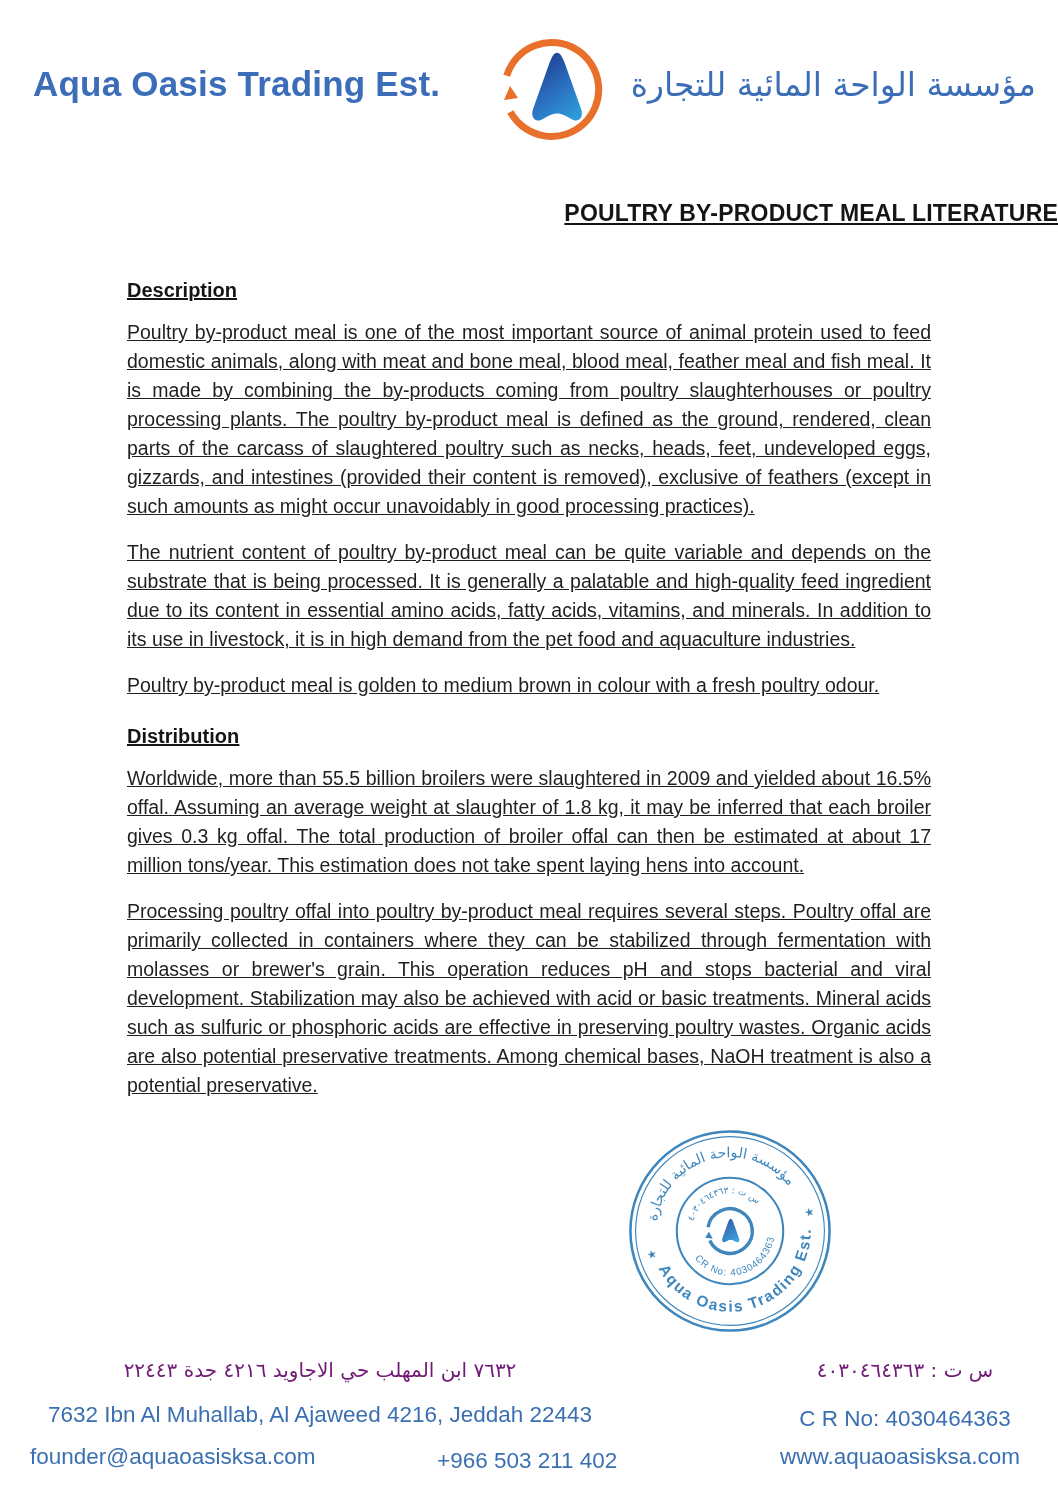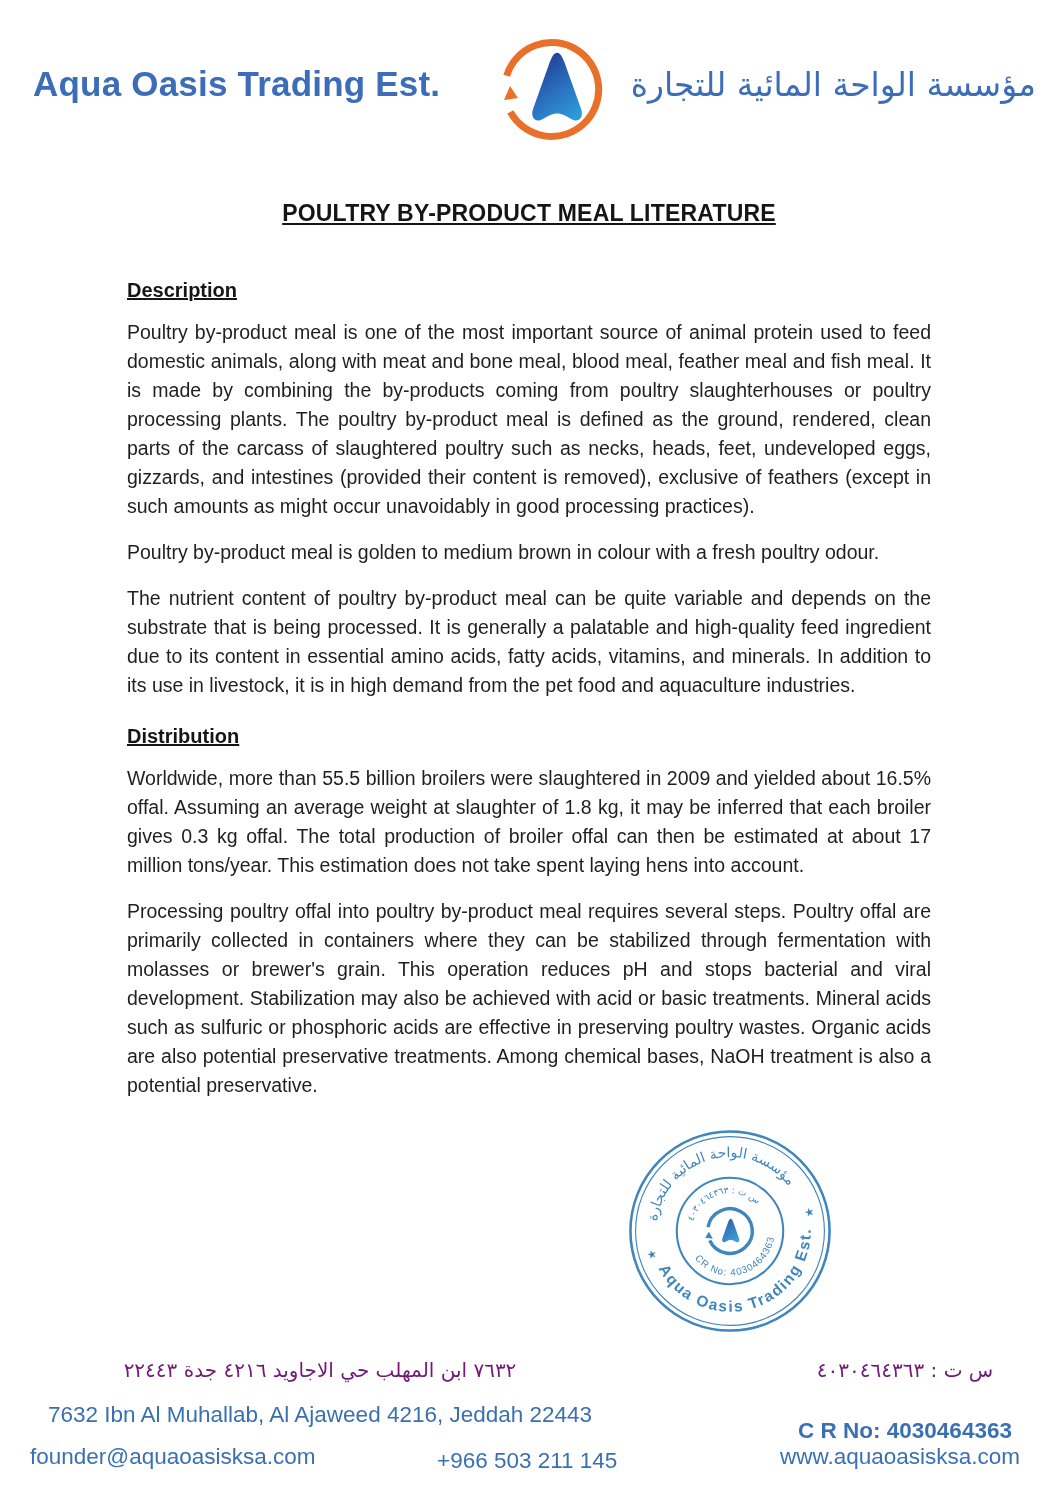--- a/index.html
+++ b/index.html
@@ -21,27 +21,27 @@
     white-space:nowrap;
   }
   .logo{width:104px;height:114px;flex:0 0 auto;margin-left:36px;}
   .company-ar{
     font-size:33px;color:#3b6db8;direction:rtl;white-space:nowrap;
     font-family:"DejaVu Sans",sans-serif;
   }
   
   .doc-title{
     position:absolute;top:200px;left:0;width:100%;
-    text-align:center;font-size:23px;font-weight:bold;
+    text-align:right;font-size:23px;font-weight:bold;
     text-decoration:underline;color:#151515;letter-spacing:0.2px;
   }
   
   .content{
     position:absolute;top:276px;left:127px;width:804px;
-    font-size:19.5px;line-height:29px;color:#1f1f1f;
+    font-size:19.5px;line-height:29px;color:#1f1f1f;text-decoration:underline;
   }
   .section-heading{
     font-size:20px;font-weight:bold;text-decoration:underline;
     margin:22px 0 13px 0;color:#151515;
   }
   .section-heading.first{margin-top:0;}
   .content p{
     margin:0 0 17px 0;text-align:justify;
   }
   
@@ -54,21 +54,21 @@
     position:absolute;left:0;top:1354px;width:1058px;height:143px;
     color:#3a70b2;
   }
   .footer .ar{
     font-family:"DejaVu Sans",sans-serif;direction:rtl;font-size:20px;color:#701a75;
   }
   .f-abs{position:absolute;white-space:nowrap;}
   .f-ar-address{left:30px;top:4px;width:580px;text-align:center;}
   .f-ar-cr{left:780px;top:4px;width:250px;text-align:center;}
   .f-en-address{left:20px;top:48px;width:600px;text-align:center;font-size:22.5px;}
-  .f-en-cr{left:780px;top:64px;width:250px;text-align:center;font-size:22.5px;font-weight:bold;}
+  .f-en-cr{left:780px;top:52px;width:250px;text-align:center;font-size:22.5px;}
   .f-email{left:30px;top:90px;font-size:22.5px;}
   .f-phone{left:437px;top:94px;font-size:22.5px;}
   .f-web{left:770px;top:90px;width:260px;text-align:center;font-size:22.5px;}
 </style>
 </head>
 <body>
 
 <div class="page">
 
   <div class="header">
@@ -93,22 +93,22 @@
 
     <div class="company-ar" dir="rtl">مؤسسة الواحة المائية للتجارة</div>
   </div>
 
   <div class="doc-title">POULTRY BY-PRODUCT MEAL LITERATURE</div>
 
   <div class="content">
 
     <div class="section-heading first">Description</div>
     <p>Poultry by-product meal is one of the most important source of animal protein used to feed domestic animals, along with meat and bone meal, blood meal, feather meal and fish meal. It is made by combining the by-products coming from poultry slaughterhouses or poultry processing plants. The poultry by-product meal is defined as the ground, rendered, clean parts of the carcass of slaughtered poultry such as necks, heads, feet, undeveloped eggs, gizzards, and intestines (provided their content is removed), exclusive of feathers (except in such amounts as might occur unavoidably in good processing practices).</p>
+    <p>The nutrient content of poultry by-product meal can be quite variable and depends on the substrate that is being processed. It is generally a palatable and high-quality feed ingredient due to its content in essential amino acids, fatty acids, vitamins, and minerals. In addition to its use in livestock, it is in high demand from the pet food and aquaculture industries.</p>
     <p>Poultry by-product meal is golden to medium brown in colour with a fresh poultry odour.</p>
-    <p>The nutrient content of poultry by-product meal can be quite variable and depends on the substrate that is being processed. It is generally a palatable and high-quality feed ingredient due to its content in essential amino acids, fatty acids, vitamins, and minerals. In addition to its use in livestock, it is in high demand from the pet food and aquaculture industries.</p>
 
     <div class="section-heading">Distribution</div>
     <p>Worldwide, more than 55.5 billion broilers were slaughtered in 2009 and yielded about 16.5% offal. Assuming an average weight at slaughter of 1.8 kg, it may be inferred that each broiler gives 0.3 kg offal. The total production of broiler offal can then be estimated at about 17 million tons/year. This estimation does not take spent laying hens into account.</p>
 
     <p>Processing poultry offal into poultry by-product meal requires several steps. Poultry offal are primarily collected in containers where they can be stabilized through fermentation with molasses or brewer's grain. This operation reduces pH and stops bacterial and viral development. Stabilization may also be achieved with acid or basic treatments. Mineral acids such as sulfuric or phosphoric acids are effective in preserving poultry wastes. Organic acids are also potential preservative treatments. Among chemical bases, NaOH treatment is also a potential preservative.</p>
   </div>
 
   <svg class="stamp" viewBox="0 0 240 240">
     <defs>
       <linearGradient id="triGradStamp" x1="0.2" y1="0" x2="0.75" y2="1">
@@ -150,17 +150,17 @@
   </svg>
 
   <div class="footer">
     <div class="f-abs f-ar-address ar" dir="rtl">٧٦٣٢ ابن المهلب حي الاجاويد ٤٢١٦ جدة ٢٢٤٤٣</div>
     <div class="f-abs f-ar-cr ar" dir="rtl">س ت : ٤٠٣٠٤٦٤٣٦٣</div>
 
     <div class="f-abs f-en-address">7632 Ibn Al Muhallab, Al Ajaweed 4216, Jeddah 22443</div>
     <div class="f-abs f-en-cr">C R No: 4030464363</div>
 
     <div class="f-abs f-email">founder@aquaoasisksa.com</div>
-    <div class="f-abs f-phone">+966 503 211 145</div>
+    <div class="f-abs f-phone">+966 503 211 402</div>
     <div class="f-abs f-web">www.aquaoasisksa.com</div>
   </div>
 
 </div>
 
 </body></html>

